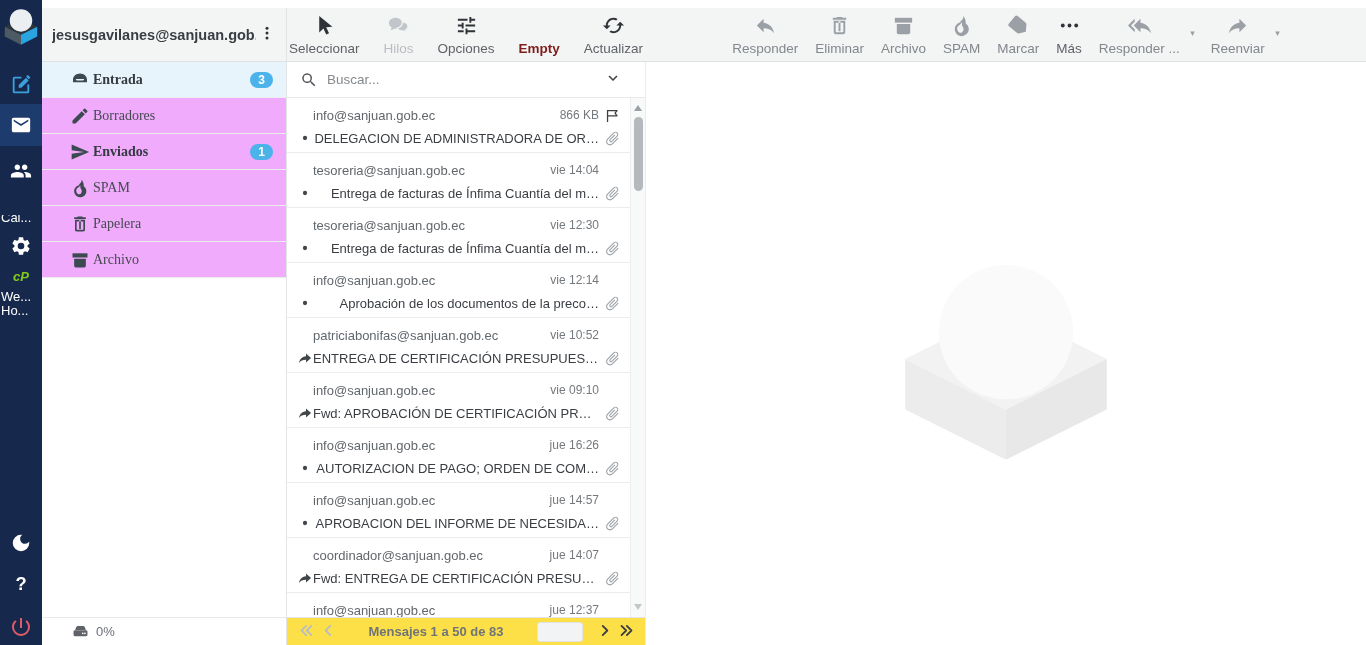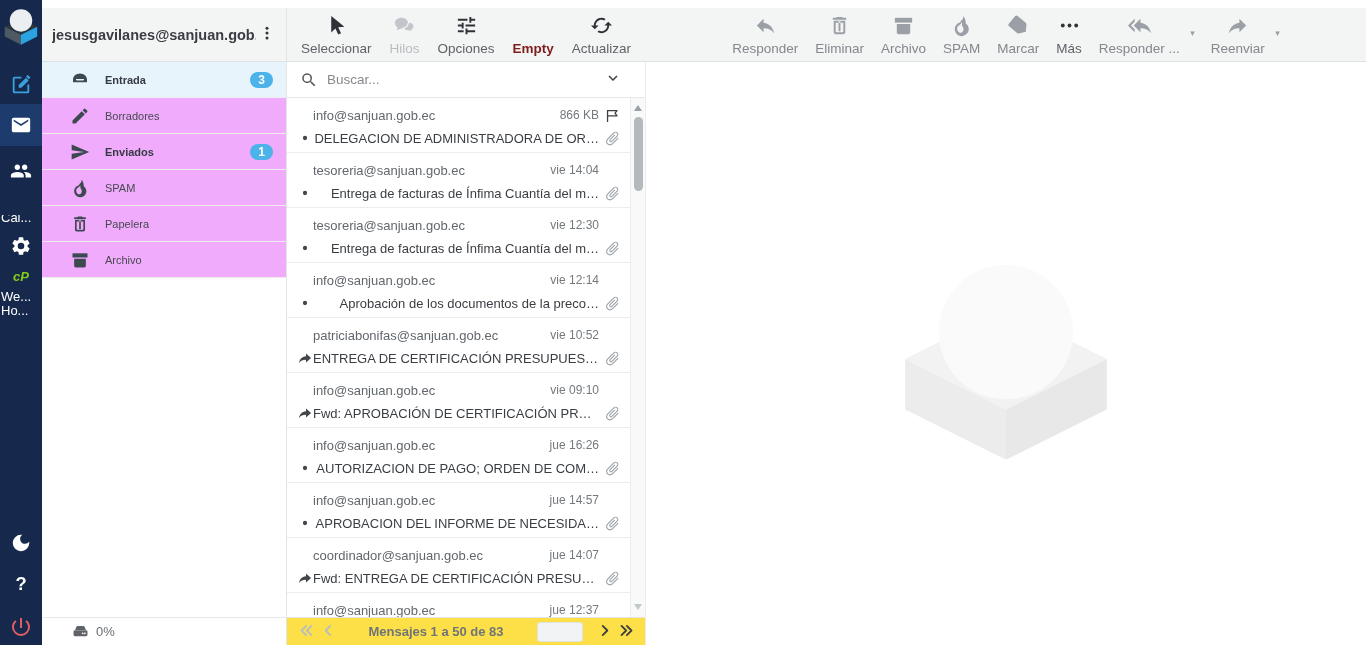--- a/index.html
+++ b/index.html
@@ -38,21 +38,21 @@
 
   .band { background:#f3f4f4; border-bottom:1px solid #dfe2e4; }
   .account-cell { grid-column:1; grid-row:2; display:flex; align-items:center;
                   padding:0 8px 0 10px; border-right:1px solid #e3e4e6; }
   .account-email { font-size:14.5px; font-weight:bold; color:#3a3e44; flex:1;
                    white-space:nowrap; overflow:hidden; }
   .kebab-btn { border:none; background:transparent; width:22px; height:30px; color:#2f3338;
                cursor:pointer; display:flex; align-items:center; justify-content:center; }
   .kebab-btn svg { width:18px; height:18px; }
 
-  .toolbar-cell { display:flex; align-items:flex-end; justify-content:center; gap:14px;
+  .toolbar-cell { display:flex; align-items:flex-end; justify-content:center; gap:20px;
                   padding-bottom:5px; }
   .toolbar-cell.listtb { grid-column:2; grid-row:2; }
   .toolbar-cell.msgtb  { grid-column:3; grid-row:2; gap:13px; }
   .tbtn { position:relative; border:none; background:transparent; height:44px; display:flex;
           flex-direction:column; justify-content:flex-end; align-items:center; gap:4px;
           cursor:pointer; padding:0 2px; }
   .tbtn .tic { width:23px; height:23px; color:#2f3338; }
   .tbtn .tlabel { font-size:13.5px; color:#5f6368; line-height:15px; }
   .tbtn.disabled .tic { color:#9aa0a6; }
   .tbtn.disabled .tlabel { color:#83888d; }
@@ -63,21 +63,21 @@
   .tcaret { position:absolute; right:-13px; top:16px; font-size:9px; color:#9aa0a6; }
 
   
   .folders-body { grid-column:1; grid-row:3; background:#fff; border-right:1px solid #e3e4e6;
                   display:flex; flex-direction:column; }
   .folder-list { list-style:none; }
   .folder-row { height:36px; display:flex; align-items:center; padding-left:28px;
                 border-bottom:1px solid #ededee; cursor:pointer; background:#f0abfc; }
   .folder-row.active { background:#e8f4fc; }
   .folder-row .f-icon { width:20px; height:20px; color:#3d4950; flex:0 0 auto; }
-  .folder-row .f-label { margin-left:15px; font-size:11px; color:#464a4f; }
+  .folder-row .f-label { margin-left:3px; font-size:14px; color:#464a4f;font-family:Liberation Serif, serif; }
   .folder-row.bold .f-label { font-weight:bold; color:#343a40; }
   .f-badge { margin-left:auto; margin-right:13px; background:#4cb2ea; color:#fff;
              font-size:12px; font-weight:bold; padding:1px 8px; border-radius:9px; }
   .folders-footer { margin-top:auto; height:28px; border-top:1px solid #e7e8ea; display:flex;
                     align-items:center; padding-left:29px; }
   .folders-footer .q-icon { width:19px; height:19px; color:#5f6368; }
   .folders-footer .q-text { margin-left:6px; font-size:13px; color:#6b7075; }
 
   
   .listpane { grid-column:2; grid-row:3; position:relative; background:#fff; display:flex;

